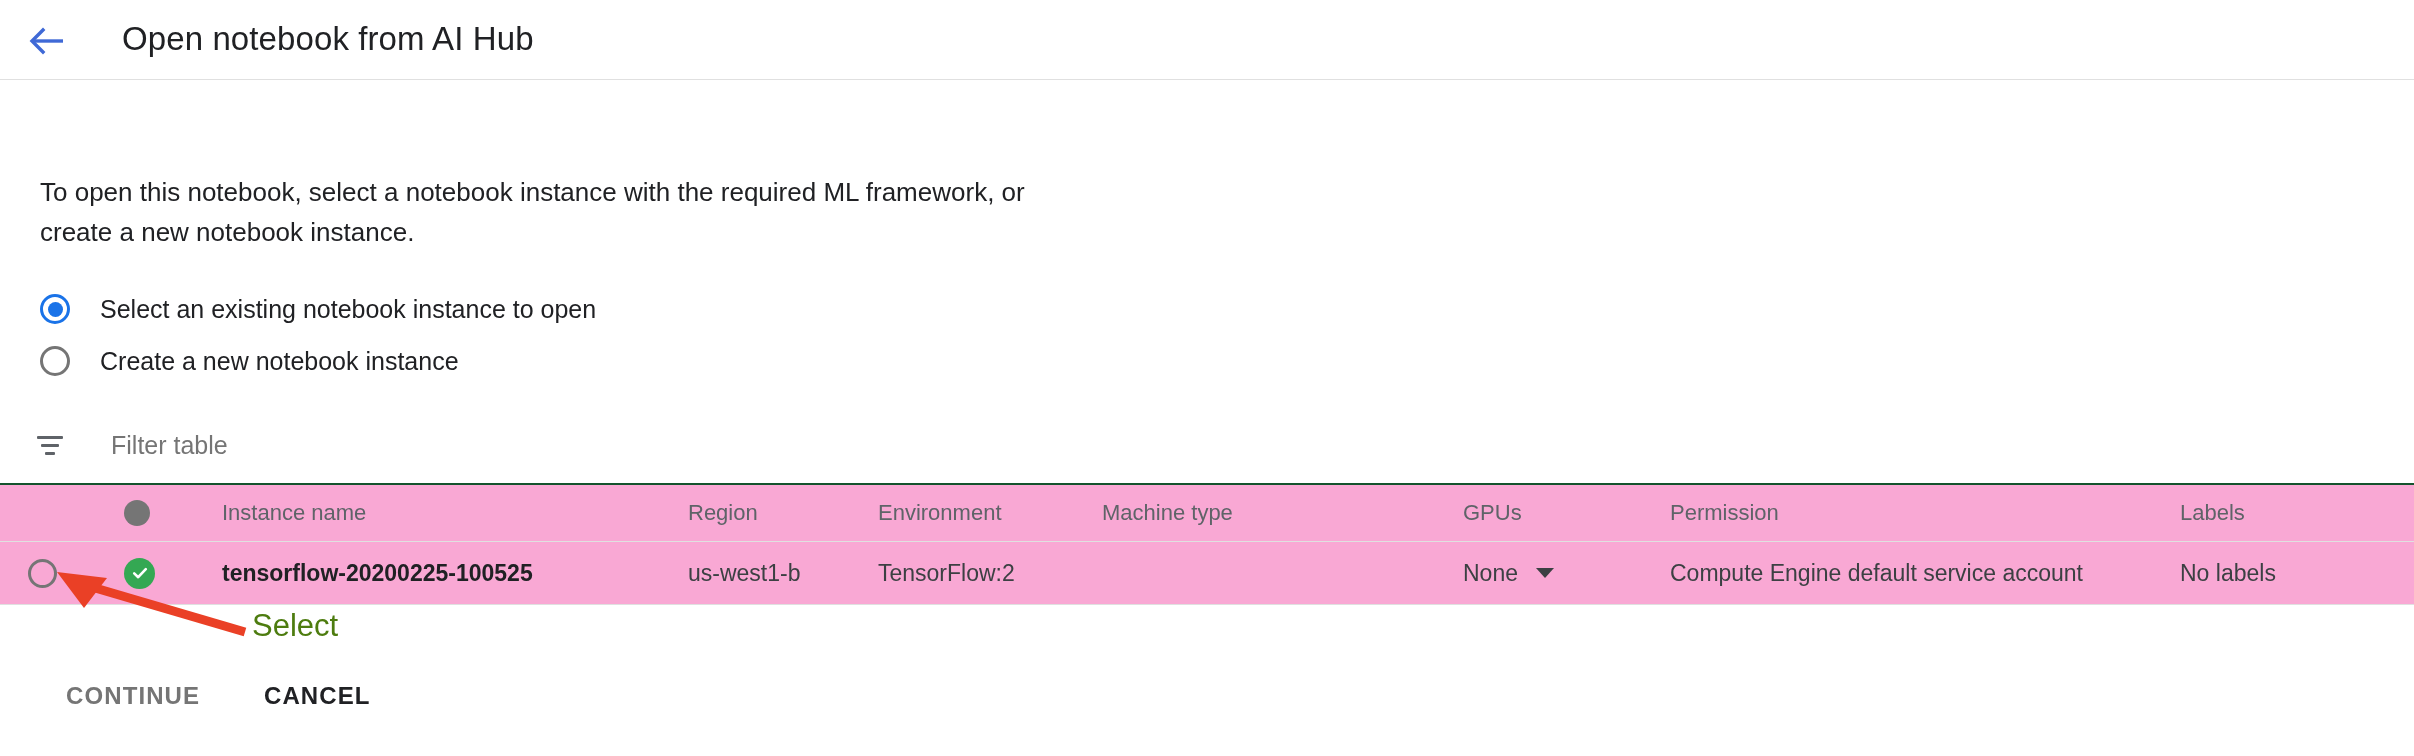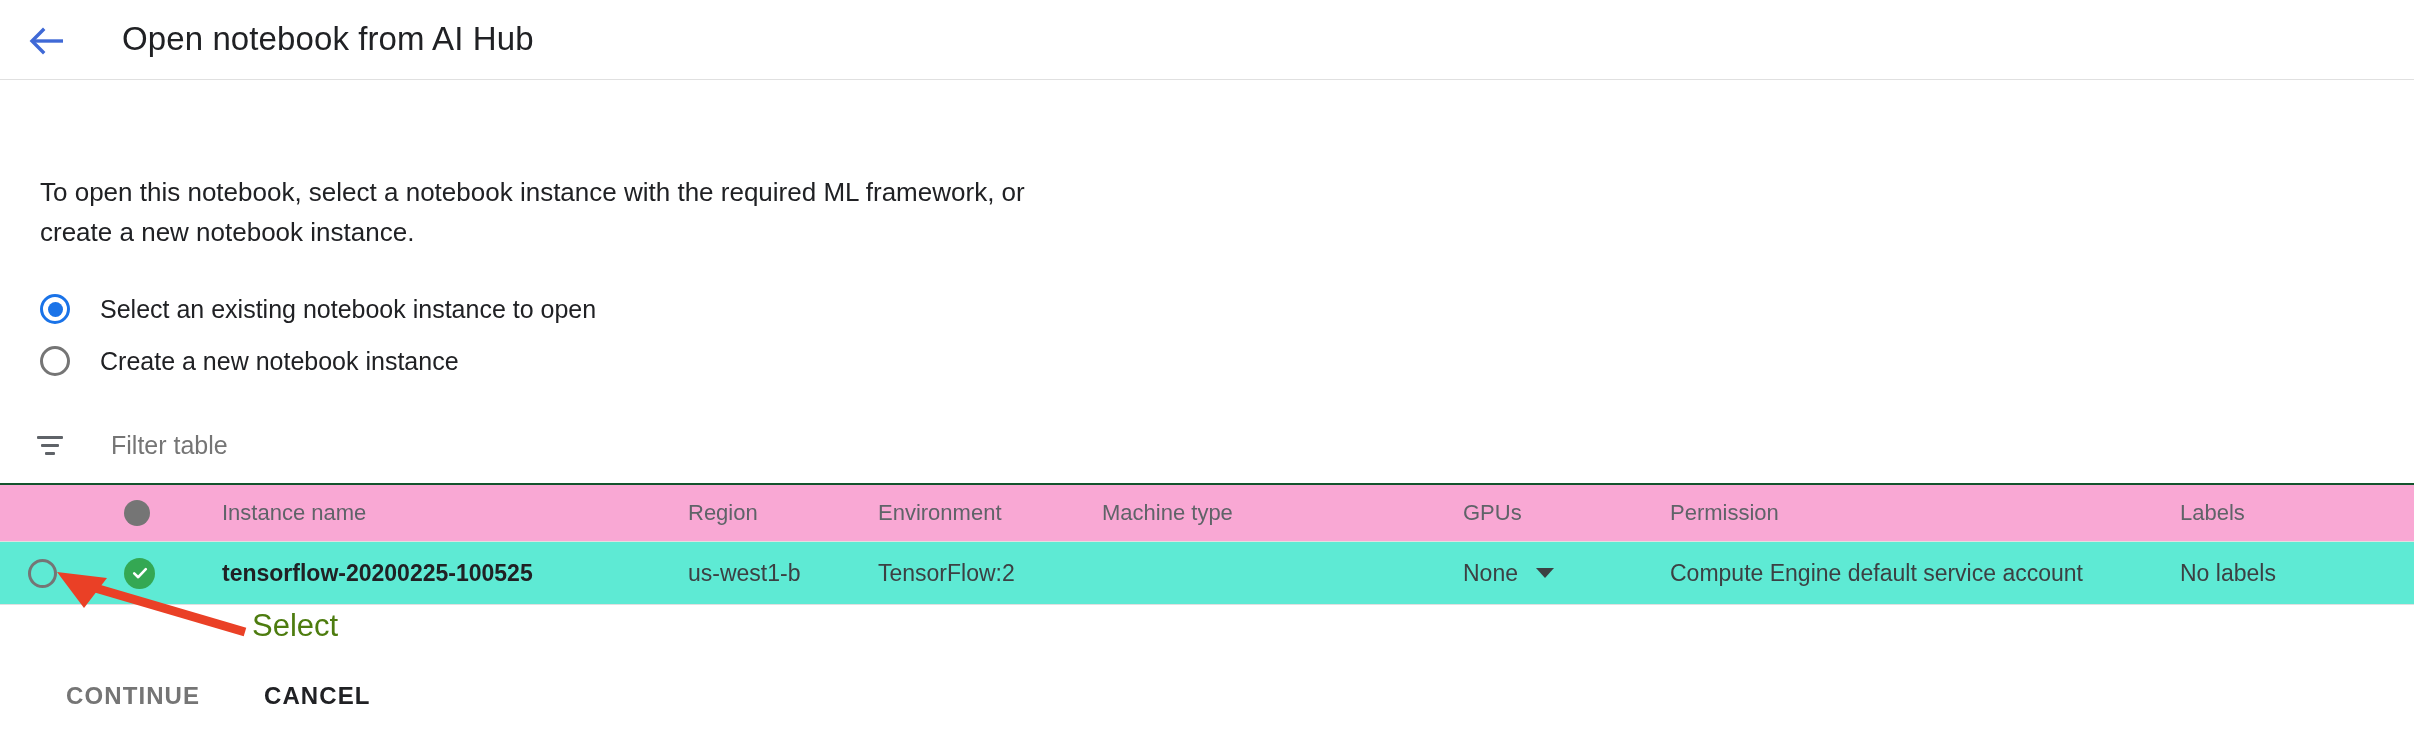--- a/index.html
+++ b/index.html
@@ -150,21 +150,21 @@
   .thead {
     position: relative;
     height: 56px;
     background: #f9a8d4;
     border-top: 2px solid #14532d;
     border-bottom: 1px solid #e0e0e0;
   }
   .trow {
     position: relative;
     height: 62px;
-    background: #5eead4;
+    background: #f9a8d4;
     border-bottom: 1px solid #e0e0e0;
   }
   .cell {
     position: absolute;
     top: 0;
     height: 100%;
     display: flex;
     align-items: center;
     white-space: nowrap;
   }

